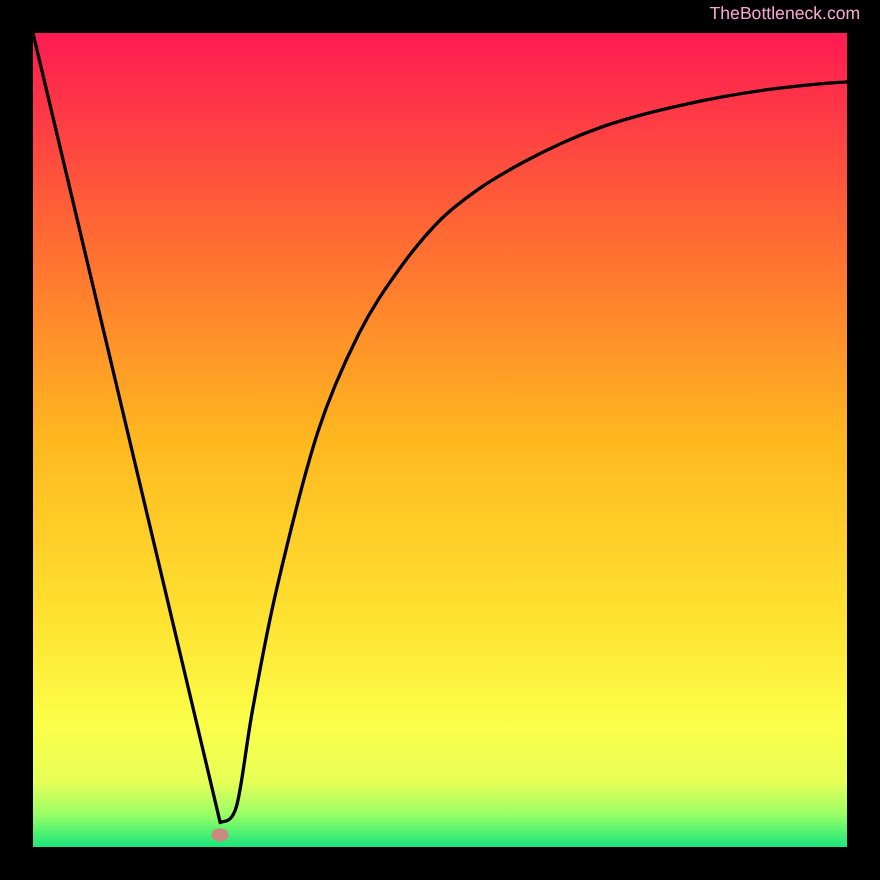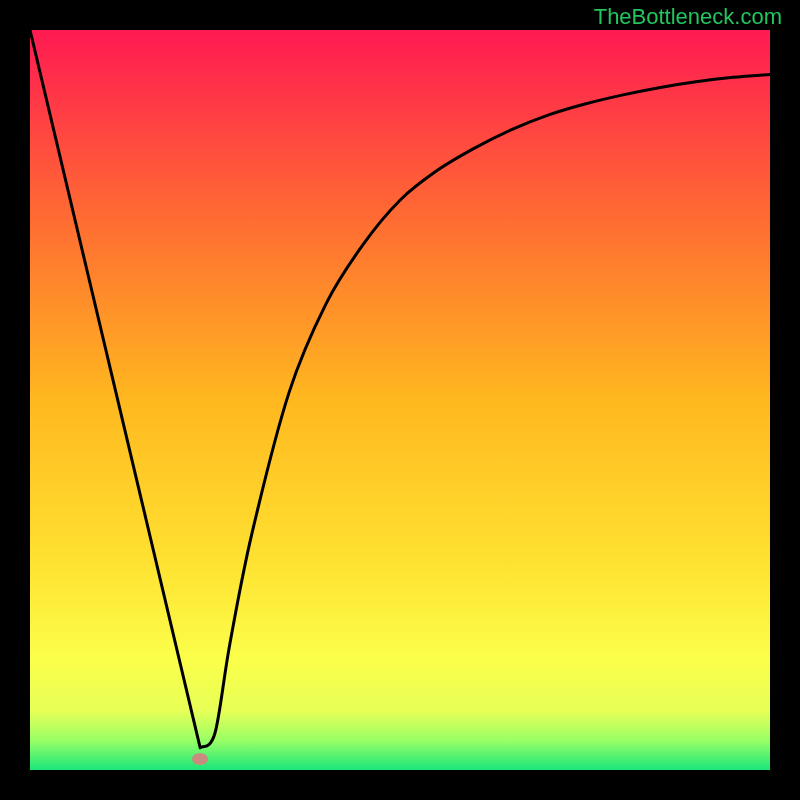--- a/index.html
+++ b/index.html
@@ -14,22 +14,22 @@
   .container {
     position: relative;
     width: 800px;
     height: 800px;
     background: #000;
   }
   .watermark {
     position: absolute;
     top: 4px;
     right: 18px;
-    color: #22c55e;
-    font-size: 22px;
+    color: #f9a8d4;
+    font-size: 16px;
     font-weight: 400;
     z-index: 10;
   }
   .plot-area {
     position: absolute;
     left: 30px;
     top: 30px;
     width: 740px;
     height: 740px;
     overflow: hidden;

